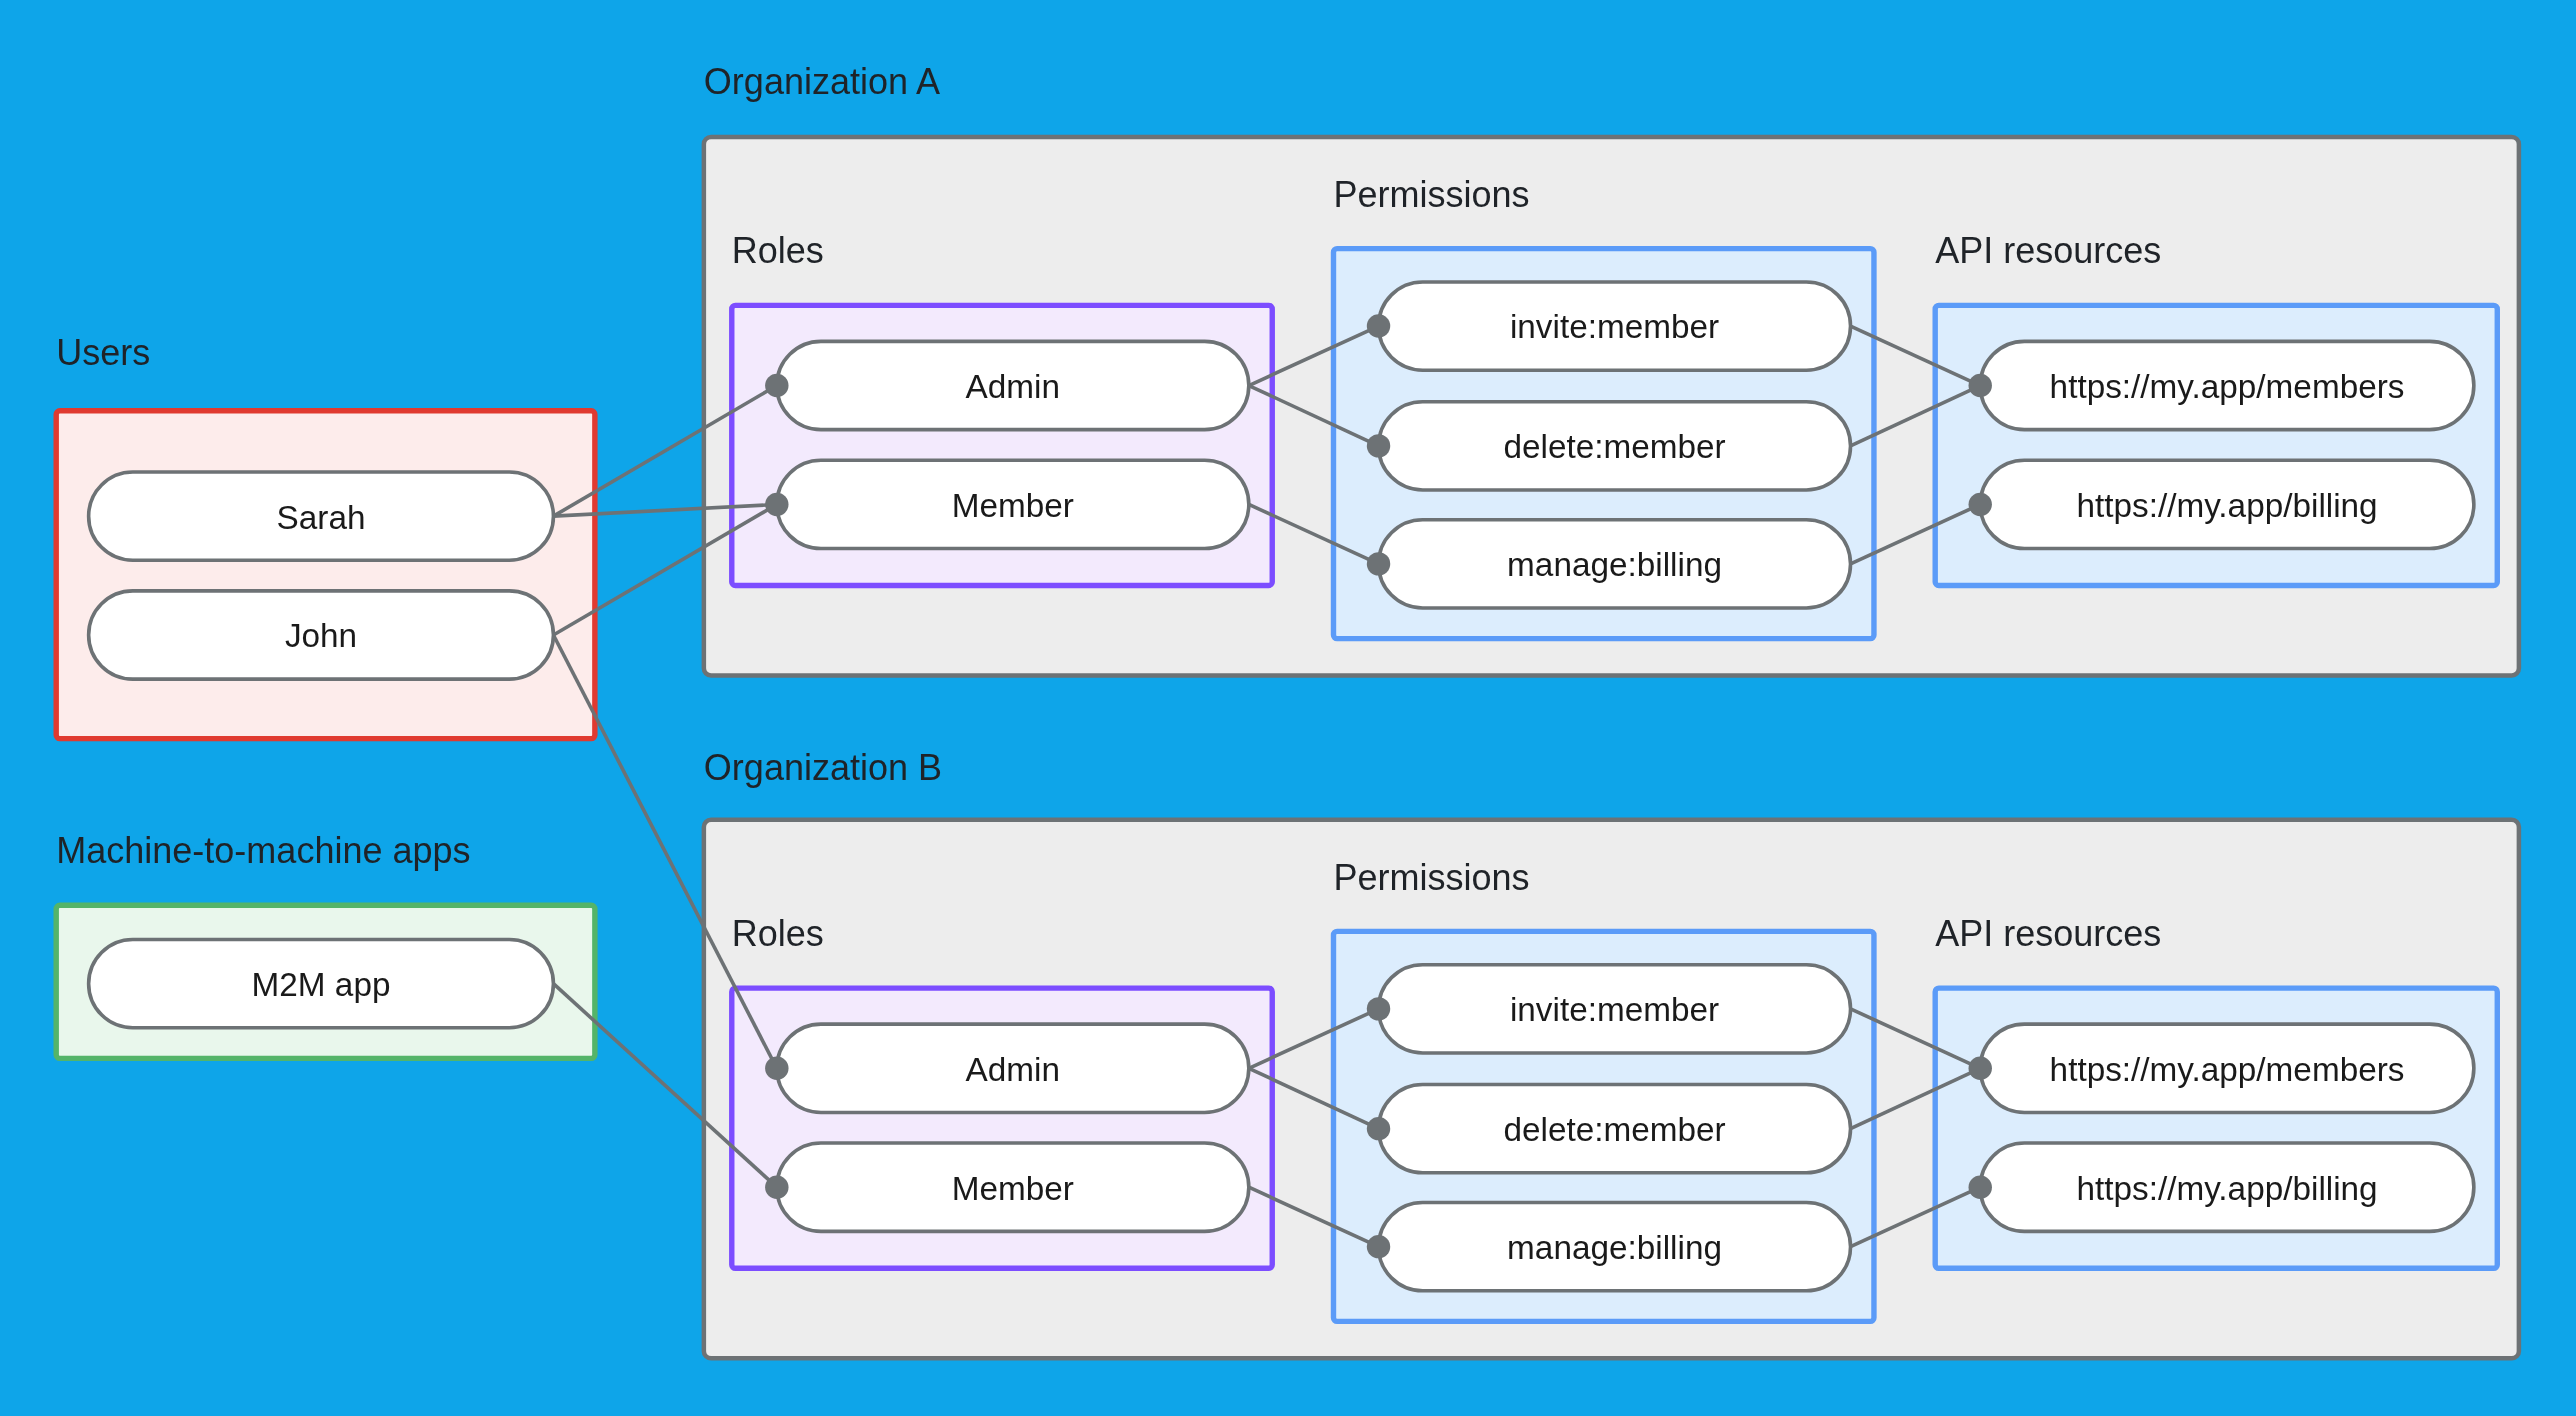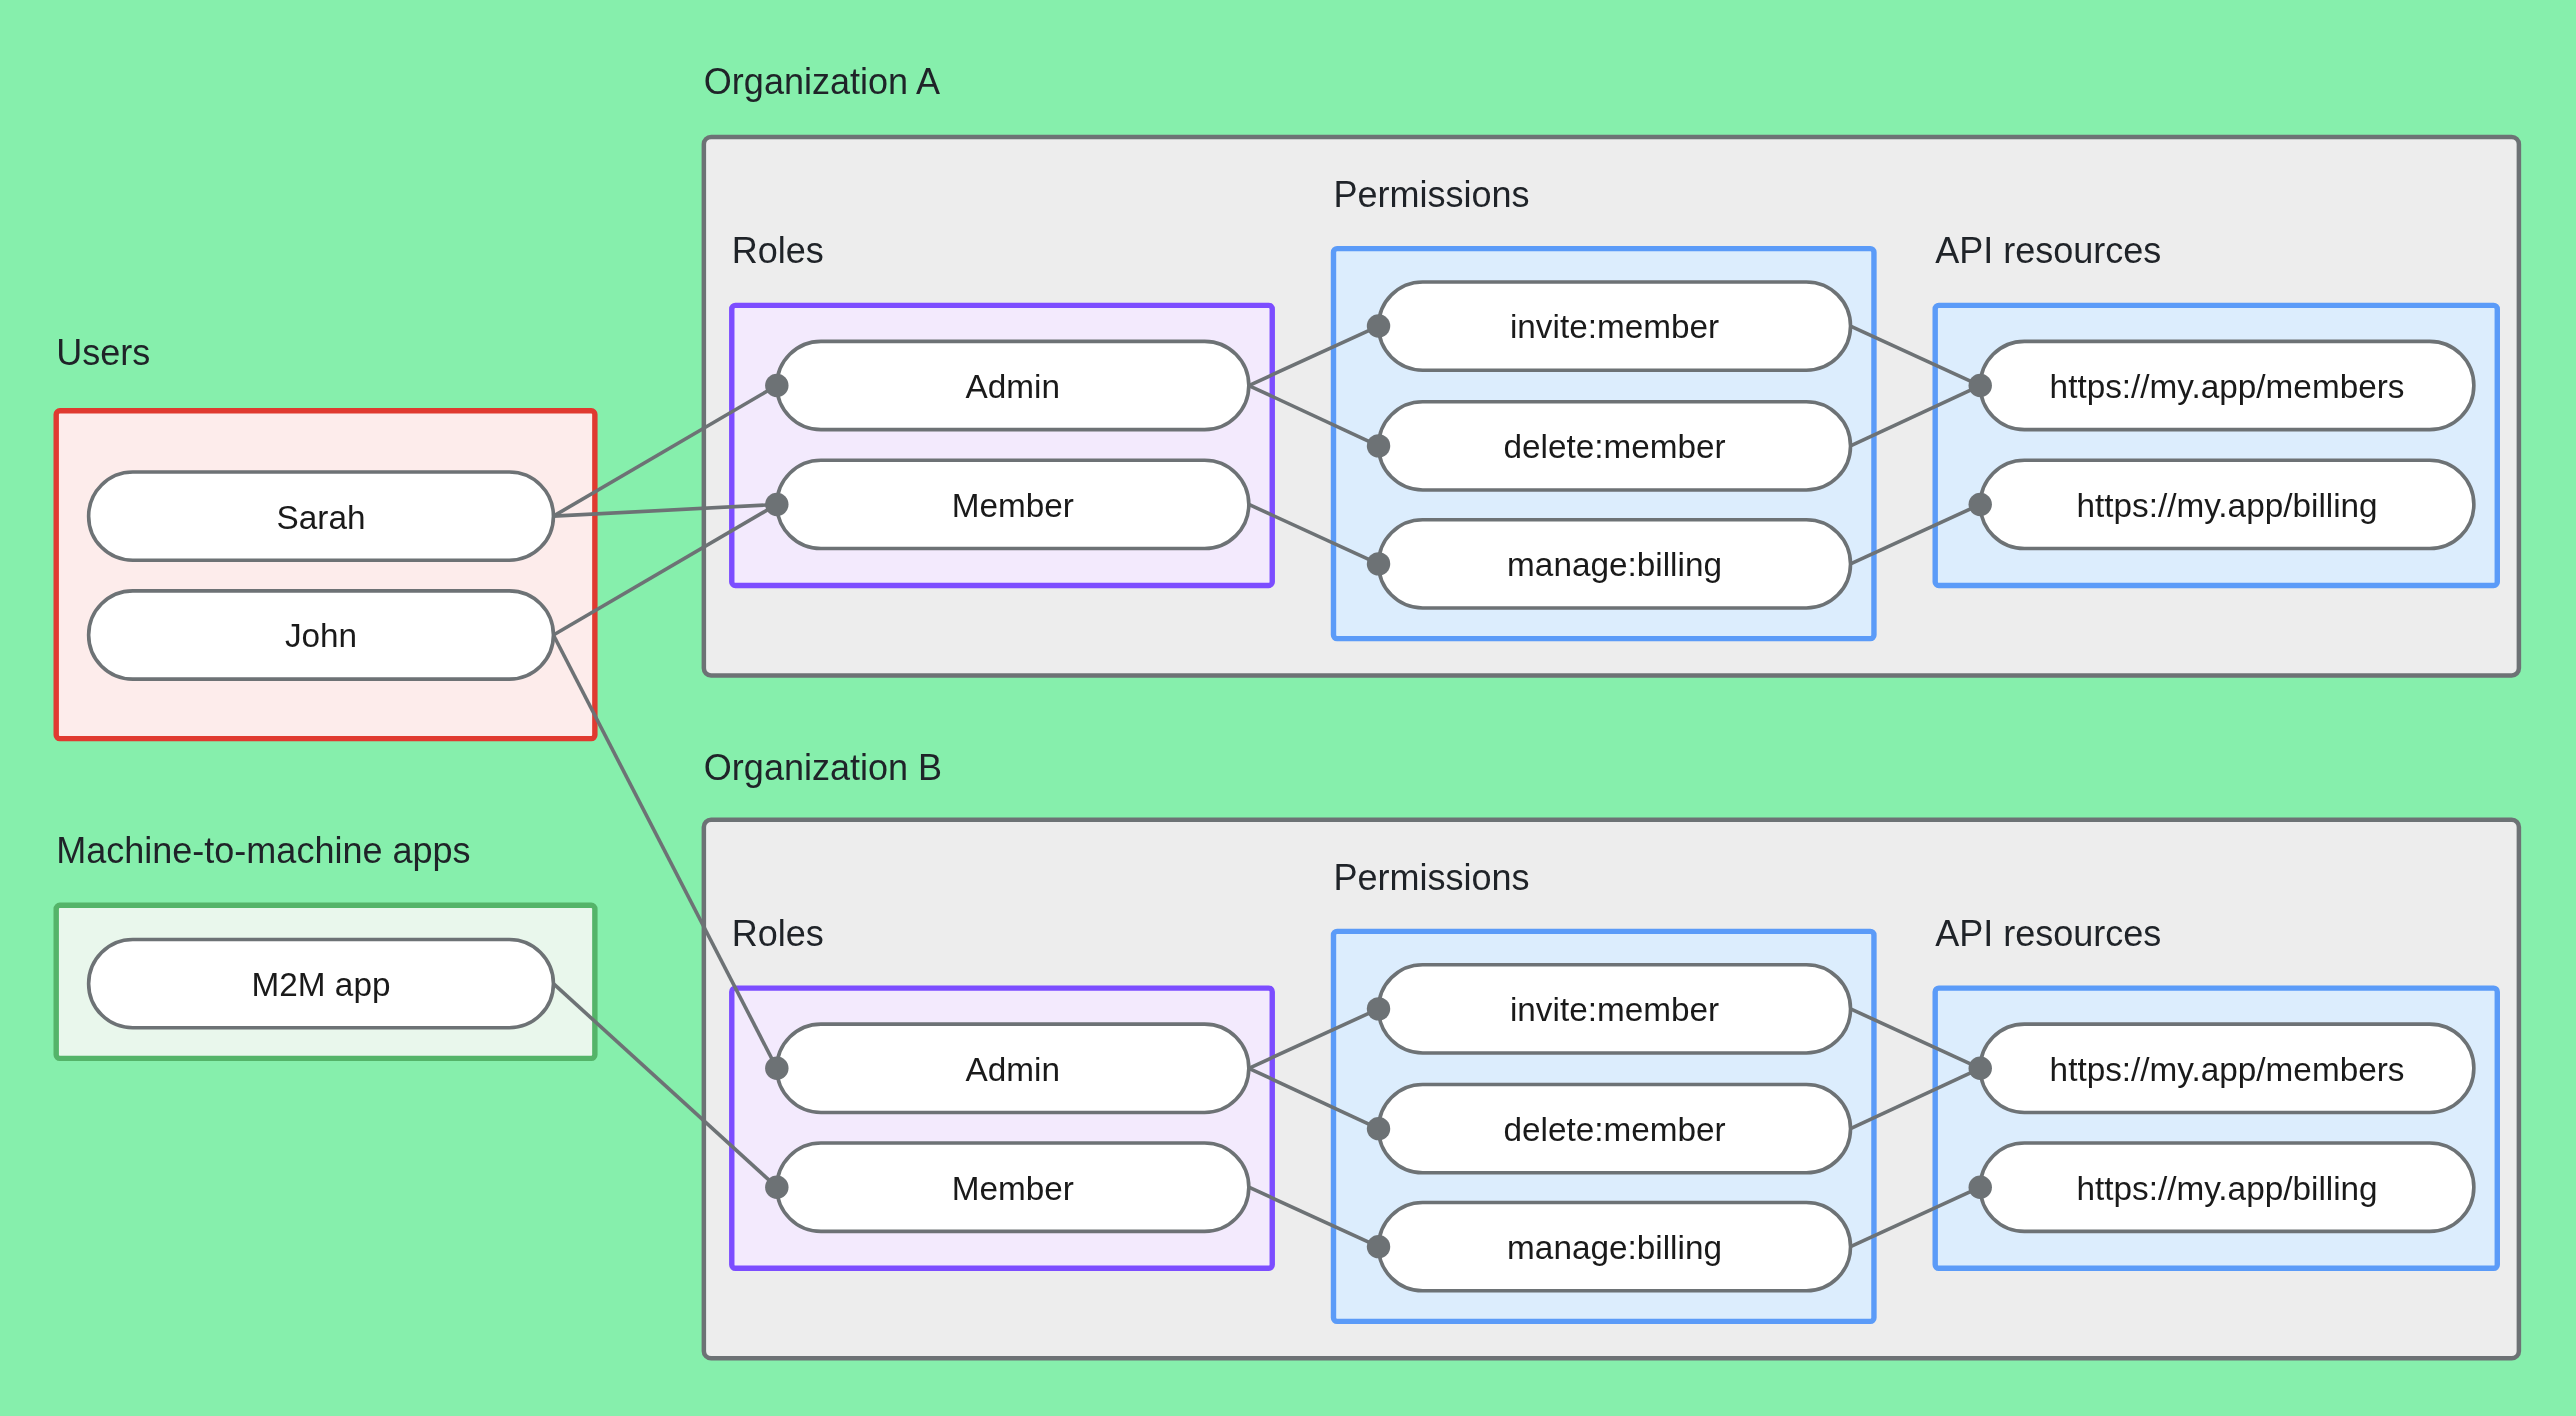--- a/index.html
+++ b/index.html
@@ -10,21 +10,21 @@
   body {
     width: 2576px;
     height: 1416px;
     font-family: "Liberation Sans", sans-serif;
     overflow: hidden;
   }
   #canvas {
     position: relative;
     width: 2576px;
     height: 1416px;
-    background: #86efac;
+    background: #0ea5e9;
   }
   svg#diagram {
     position: absolute;
     top: 0; left: 0;
     width: 2576px;
     height: 1416px;
   }
   .grp-label {
     font-size: 40px;
     fill: #1f2328;

